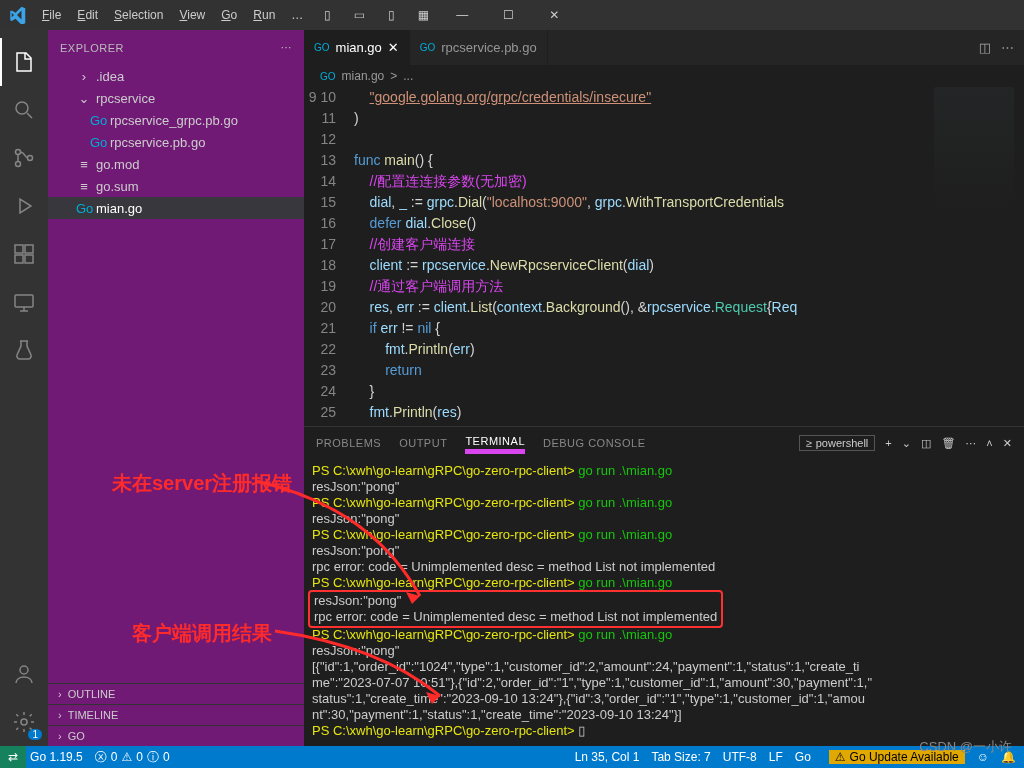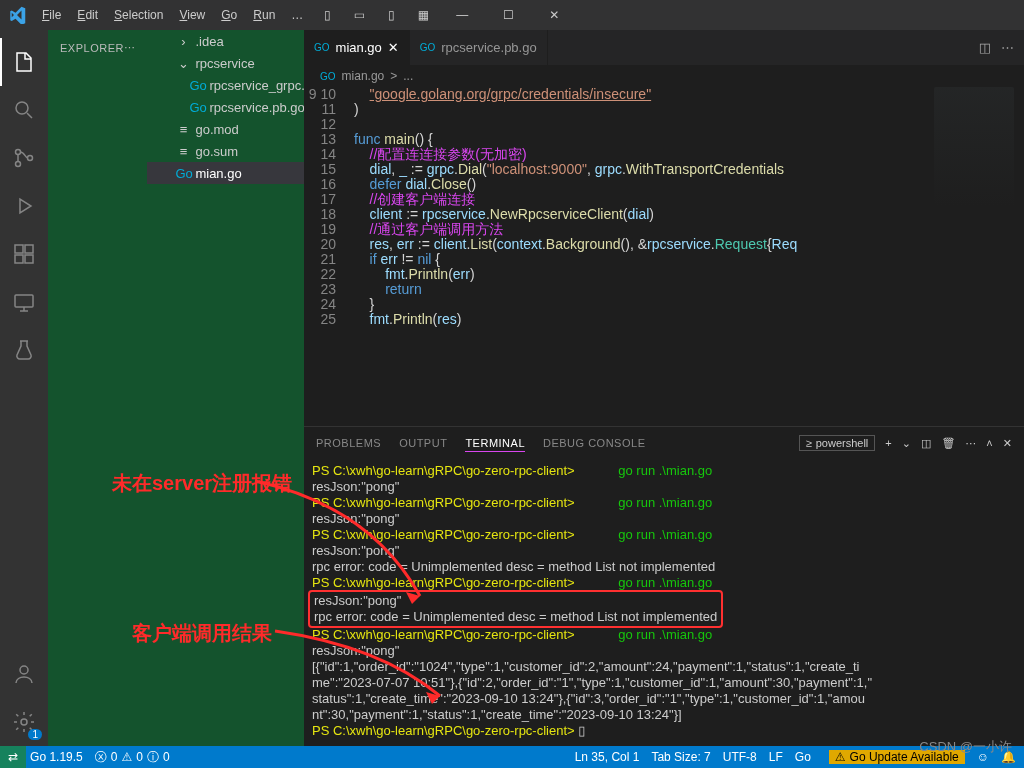--- a/index.html
+++ b/index.html
@@ -22,57 +22,57 @@
   
   
   .activity { width: 48px; background: #333333; display:flex; flex-direction:column; align-items:center; padding-top:8px; }
   .activity .aitem { width:48px; height:48px; display:flex; justify-content:center; align-items:center; color:#858585; font-size:22px; position:relative; }
   .activity .aitem.active { color:#fff; }
   .activity .aitem.active::before { content:""; position:absolute; left:0; top:0; bottom:0; width:2px; background:#fff; }
   .activity .spacer { flex:1; }
   .activity .badge { position:absolute; bottom:6px; right:6px; background:#007acc; color:#fff; border-radius:8px; font-size:10px; padding:0 4px; }
 
   
-  .sidebar { width: 256px; background: #14532d; display:flex; }
+  .sidebar { width: 256px; background: #701a75; display:flex; flex-direction:column; }
   .sb-header { height: 35px; display:flex; align-items:center; padding:0 12px; color:#bbb; font-size:11px; letter-spacing:0.5px; justify-content:space-between; }
   .sb-title { display:flex; align-items:center; padding: 2px 6px; font-size:11px; color:#ccc; font-weight:bold; justify-content:space-between; }
   .sb-title .ticons { display:flex; gap:8px; color:#bbb; font-size:14px; }
   .tree { font-size:13px; }
   .tree .row { height:22px; display:flex; align-items:center; padding-left:14px; gap:4px; }
   .tree .row.depth1 { padding-left:28px; }
   .tree .row.depth2 { padding-left:42px; }
   .tree .row.sel { background:#37373d; color:#fff; }
   .tree .ci { width:16px; display:inline-block; text-align:center; }
   .sb-bottom { margin-top:auto; }
   .sb-sh { border-top:1px solid #333; padding:4px 10px; font-size:11px; color:#ccc; display:flex; align-items:center; gap:6px; }
 
   
   .editor-pane { flex:1; display:flex; flex-direction:column; background:#1e1e1e; position:relative; }
   .tabs { height:35px; background:#252526; display:flex; align-items:stretch; }
   .tab { display:flex; align-items:center; padding:0 10px; gap:6px; color:#969696; font-size:13px; border-right:1px solid #1e1e1e; }
   .tab.active { background:#1e1e1e; color:#fff; }
   .tabs .actions { margin-left:auto; display:flex; align-items:center; gap:10px; padding:0 10px; color:#aaa; }
   .breadcrumb { height:22px; display:flex; align-items:center; padding:0 16px; color:#999; font-size:12px; gap:6px; }
   
-  .code { flex:1; display:flex; font-family: Consolas, monospace; font-size:14px; line-height:15px; overflow:hidden; position:relative; }
+  .code { flex:1; display:flex; font-family: Consolas, monospace; font-size:14px; line-height:21px; overflow:hidden; position:relative; }
   .gutter { width:50px; text-align:right; color:#858585; padding-right:18px; }
   .codetext { flex:1; white-space:pre; color:#d4d4d4; position:relative; }
   .kw { color:#569cd6; } .fn { color:#dcdcaa; } .str { color:#ce9178; } .cm { color:#d946ef; }
   .id { color:#9cdcfe; } .tp { color:#4ec9b0; } .pn { color:#d4d4d4; } .op { color:#d4d4d4; }
   .minimap { position:absolute; right:10px; top:0; width:80px; height:120px; background:linear-gradient(#2a2d2e,#1e1e1e); opacity:0.5; border-radius:2px; }
 
   
   .panel { height:320px; background:#1e1e1e; border-top:1px solid #333; display:flex; flex-direction:column; }
   .panel-tabs { height:32px; display:flex; align-items:center; padding:0 12px; gap:18px; color:#888; font-size:11px; }
   .panel-tabs .pt { padding:2px 0; letter-spacing:0.5px; }
-  .panel-tabs .pt.active { color:#fff; border-bottom:1px solid #d946ef; }
+  .panel-tabs .pt.active { color:#fff; border-bottom:5px solid #d946ef; }
   .panel-tabs .pactions { margin-left:auto; display:flex; gap:10px; align-items:center; color:#ccc; }
   .panel-tabs .ps { border:1px solid #555; padding:1px 6px; display:flex; align-items:center; gap:4px; font-size:11px; }
   .term { flex:1; font-family:Consolas,monospace; font-size:13px; line-height:16px; padding:4px 8px; color:#ccc; white-space:pre-wrap; overflow:hidden; position:relative; }
-  .term .y { color:#e5e510; } .term .g { color:#16c60c;margin-left:40px; } .term .w { color:#ccc; }
+  .term .y { color:#e5e510; } .term .g { color:#16c60c; } .term .w { color:#ccc; }
   .term .boxed { border:2px solid #ff3030; border-radius:4px; display:inline-block; padding:1px 4px; margin:-1px -4px; }
   
   
   .anno { position:absolute; color:#ff2a2a; font-size:20px; font-weight:bold; pointer-events:none; }
   .arrow { position:absolute; pointer-events:none; }
 
   
   .status { height:22px; background:#007acc; color:#fff; display:flex; align-items:center; font-size:12px; padding:0 8px; gap:12px; }
   .status .sgrow { flex:1; }
   .status .warn { background:#e0a800; color:#000; padding:0 6px; margin-left:6px; display:inline-flex; align-items:center; gap:4px; }

